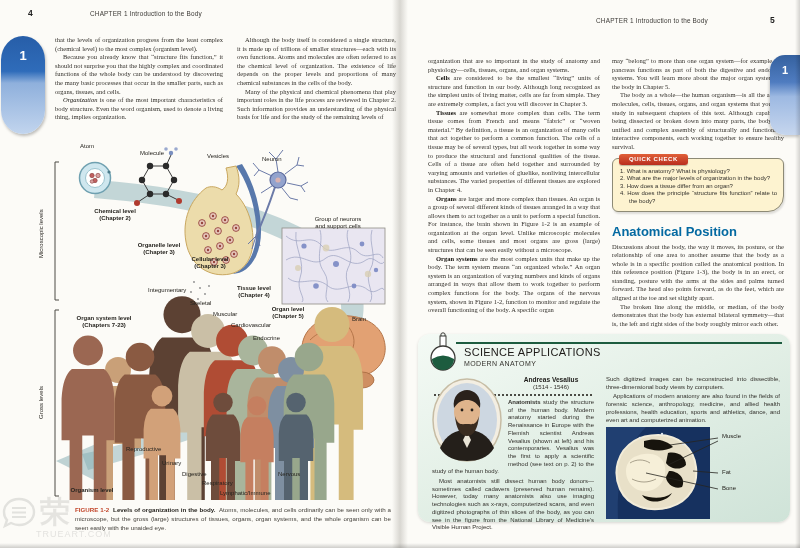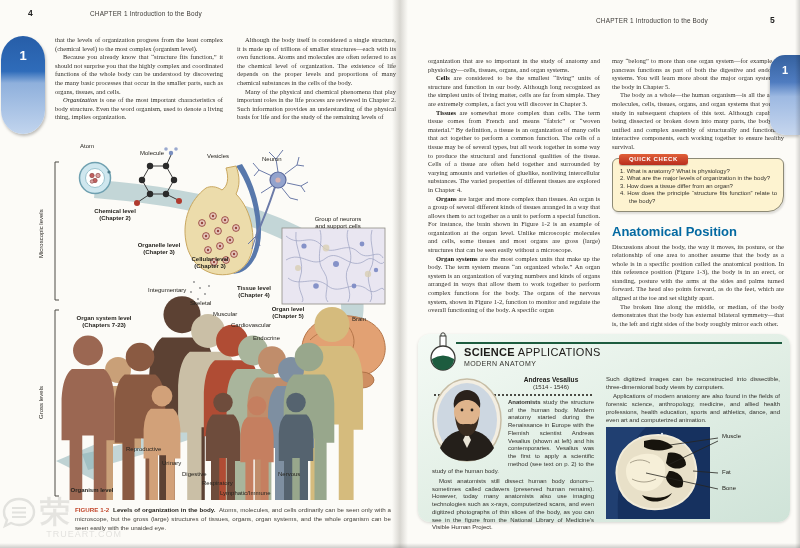--- a/index.html
+++ b/index.html
@@ -58,38 +58,38 @@
 
   .anat-h{margin:13px 0 4px 0;font-size:13px;font-weight:bold;color:#0369a1;
           font-family:"Liberation Sans",sans-serif;line-height:14px;}
 
   
   .sci{position:absolute;left:18px;top:334px;width:372px;height:188px;border-radius:12px;
        background:linear-gradient(155deg,#f4faf5 0%,#e4f0e7 45%,#cfe3d8 100%);
        box-shadow:0 1px 3px rgba(0,0,0,.15);z-index:2;}
   .sci-rule{position:absolute;top:8px;left:38px;right:8px;height:2px;background:#1d5c3f;}
   .sci-title{position:absolute;left:46px;top:12px;font-size:11px;color:#1d1b18;letter-spacing:.3px;}
-  .sci-title .tb{font-weight:bold;}
+  .sci-title .tb{font-weight:normal;}
   .sci-sub{position:absolute;left:46px;top:26px;font-size:7px;color:#35332e;letter-spacing:.4px;}
   .sci-cols{position:absolute;left:14px;right:10px;top:42px;bottom:8px;display:flex;gap:12px;}
   .sci-col{width:50%;font-size:6px;line-height:7.7px;text-align:justify;color:#33312c;}
   .portrait{float:left;width:70px;height:84px;margin:2px 6px 2px 0;}
   .v-name{text-align:center;font-weight:bold;font-size:6.6px;line-height:8px;color:#1d1b18;}
   .v-dates{text-align:center;font-size:6px;line-height:7px;color:#33312c;}
   .v-dots{border-top:2px dotted #4a4a44;margin:3px 2px 3px 2px;height:0;}
   .sci-col p{margin:0 0 2px 0;}
   .sci-col p.ind{text-indent:7px;}
   .photo-wrap{position:relative;width:100%;height:96px;margin-top:3px;}
   .photo-lab{position:absolute;font-size:6px;color:#26241f;}
 
   
   .wm{position:absolute;left:2px;top:492px;width:120px;z-index:6;opacity:.5;}
   .wm-row{display:flex;align-items:center;gap:4px;}
   .wm-cn{font-size:30px;color:rgba(150,150,148,.45);font-weight:bold;}
-  .wm-site{font-size:9px;letter-spacing:1px;color:rgba(160,160,158,.55);margin-top:-4px;margin-left:34px;text-align:right;}
+  .wm-site{font-size:9px;letter-spacing:1px;color:rgba(160,160,158,.55);margin-top:-4px;margin-left:34px;}
 </style>
 </head>
 <body>
 
 <div id="stage">
 
   <div class="page" id="page-left">
     <div class="pnum" style="left:28px;top:8px;">4</div>
     <div class="hdr" style="left:90px;top:10px;">CHAPTER 1  Introduction to the Body</div>
 

